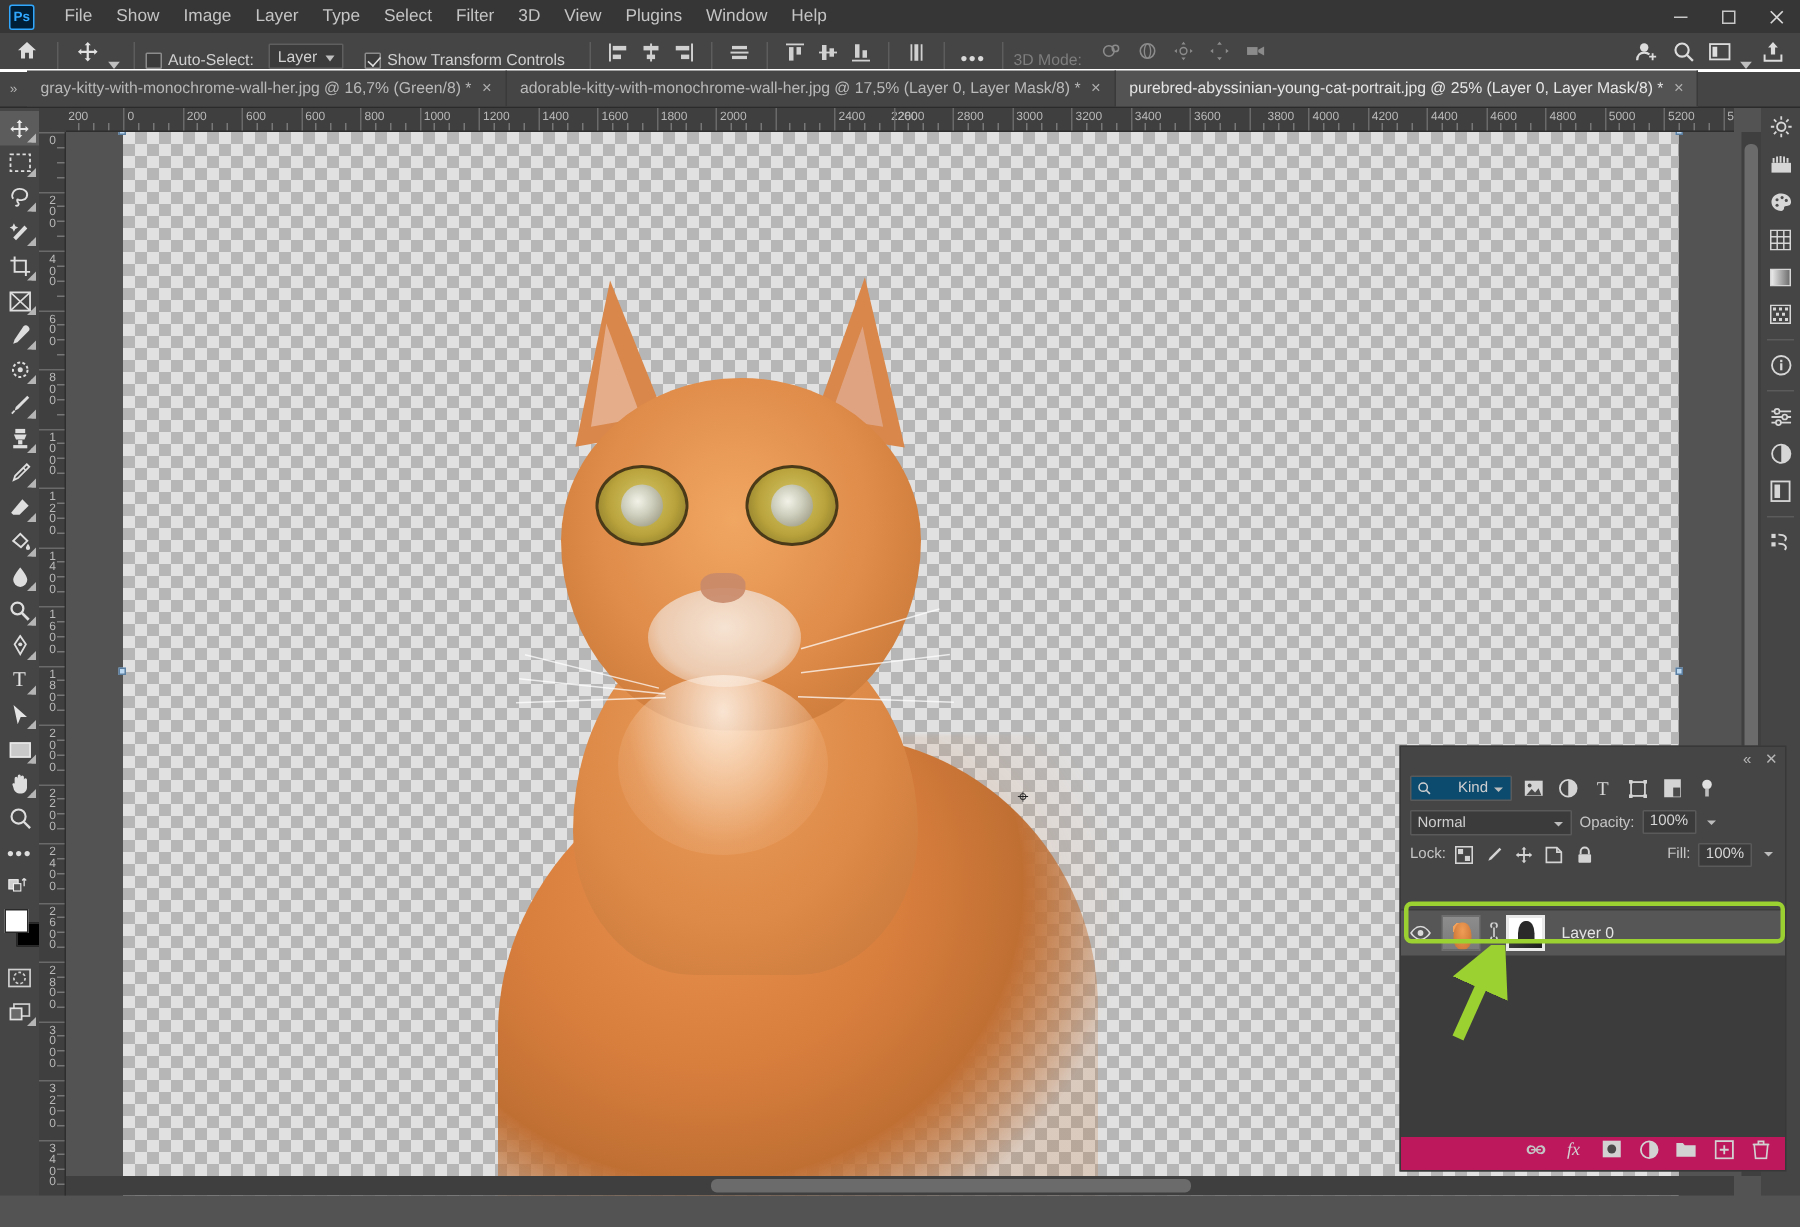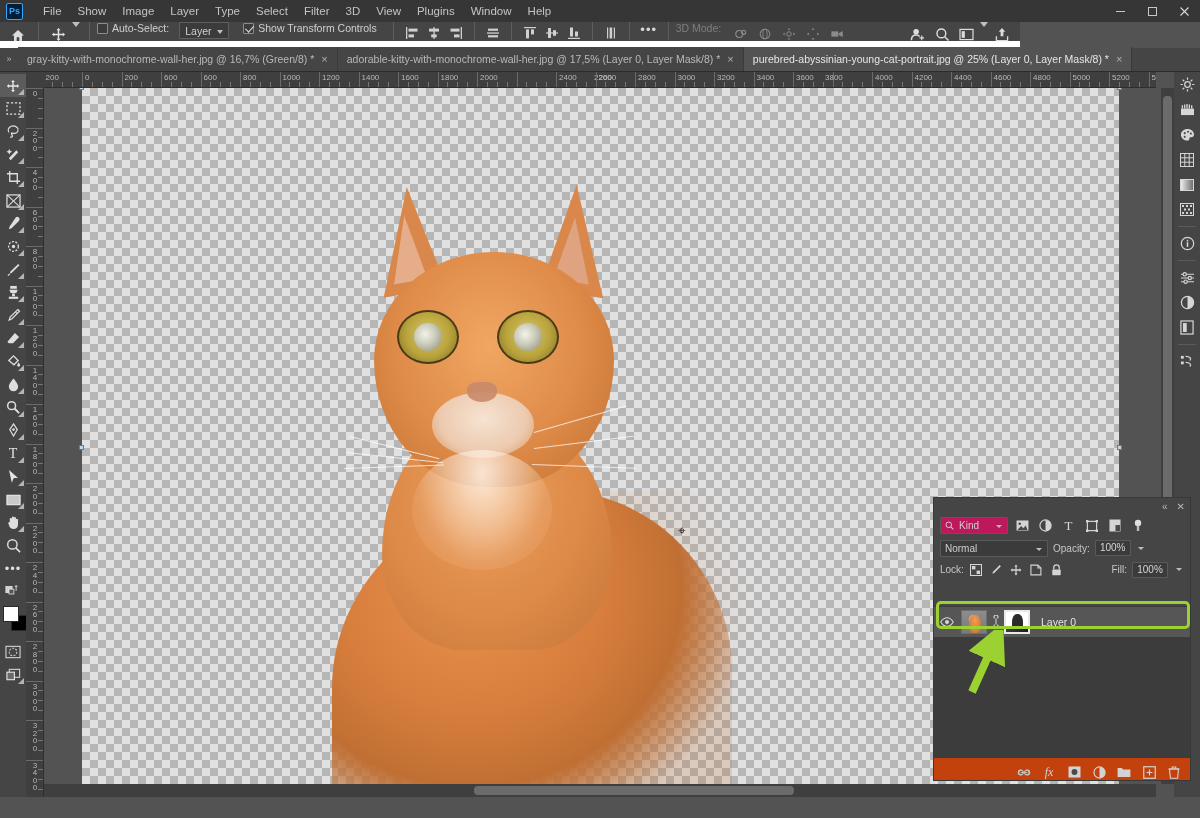--- a/index.html
+++ b/index.html
@@ -28,23 +28,23 @@
     color: #c4c4c4; font-size: 11.5px; padding: 3px 8px; white-space: nowrap;
   }
   .win-controls { position: absolute; right: 0; top: 0; height: 22px; display: flex; }
   .win-btn {
     width: 32px; height: 22px; display: flex; align-items: center; justify-content: center;
     color: #c8c8c8; font-size: 11px;
   }
 
   
   .optionsbar {
-    position: absolute; left: 0; top: 22px; width: 1020px; height: 26px;
-    background: #454545; display: flex; align-items: flex-start;
-    border-bottom: 7px solid #ffffff;
+    position: absolute; left: 0; top: 22px; width: 1200px; height: 26px;
+    background: #454545; display: flex; align-items: flex-end;
+    border-bottom: 2px solid #ffffff;
   }
   .opt-sep { width: 1px; height: 18px; background: #5d5d5d; margin: 0 7px; }
   .ico { display: inline-flex; align-items: center; justify-content: center; color: #d6d6d6; }
   .opt-home { width: 26px; height: 26px; }
   .opt-tool { width: 24px; height: 24px; }
   .opt-label { color: #d0d0d0; font-size: 10.5px; white-space: nowrap; }
   .opt-check {
     width: 11px; height: 11px; border: 1px solid #8c8c8c; background: #3b3b3b;
     display: inline-block; margin-right: 4px; vertical-align: -1px; border-radius: 1px;
   }
@@ -222,22 +222,22 @@
     background: #454545; padding-right: 5px; gap: 9px; }
   .panel-head span { color: #b6b6b6; font-size: 10px; }
   .panel-tabs { height: 22px; display: flex; align-items: stretch; background: #3b3b3b; position: relative; }
   .ptab { padding: 0 10px; font-size: 10.5px; color: #a8a8a8; display:flex; align-items:center;
           background: #3b3b3b; border-right: 1px solid #333; }
   .ptab.active { background: #454545; color: #e8e8e8; }
   .ptab-menu { position: absolute; right: 6px; top: 5px; width: 12px; }
   .ptab-menu i { display: block; height: 1.4px; background: #c0c0c0; margin-bottom: 2.6px; }
   .filter-row { height: 23px; display: flex; align-items: center; padding: 0 6px; gap: 6px; }
   .kind-select {
-    width: 68px; height: 17px; background: #be185d; border: 1px solid #5a5a5a;
-    color: #cfcfcf; font-size: 10px; display: flex; align-items: center; gap: 5px;
+    width: 68px; height: 17px; background: #0c4a6e; border: 1px solid #5a5a5a;
+    color: #cfcfcf; font-size: 10px; display: flex; align-items: center; gap: 18px;
     padding-left: 4px; position: relative; border-radius: 1px;
   }
   .kind-select:after { content:""; position:absolute; right: 5px; top: 7px;
     border-left: 3px solid transparent; border-right: 3px solid transparent; border-top: 3.6px solid #bdbdbd; }
   .filt-ico { width: 17px; height: 17px; display:flex; align-items:center; justify-content:center; color:#d2d2d2; }
   .blend-row { height: 22px; display: flex; align-items: center; padding: 0 6px; gap: 5px; }
   .blend-select {
     width: 108px; height: 17px; background: #3b3b3b; border: 1px solid #5a5a5a; color: #cfcfcf;
     font-size: 10px; display: flex; align-items: center; padding-left: 4px; position: relative; border-radius:1px;
   }
@@ -278,22 +278,22 @@
     background: #2a2a2a; border-radius: 45% 45% 35% 35%;
   }
   .thumb-mask:after {
     content:""; position:absolute; left: 0; bottom: 0; width: 100%; height: 5px;
     background: linear-gradient(90deg,#3a3a3a, #1e1e1e);
   }
   .link-ico { width: 9px; color: #d0d0d0; font-size: 9px; text-align: center; }
   .layer-name { color: #e4e4e4; font-size: 10.5px; margin-left: 7px; }
 
   .layer-footer {
-    position: absolute; left: 0; right: 0; bottom: 0; height: 22px; background: #c2410c;
-    display: flex; align-items: flex-end; justify-content: flex-end; gap: 11px; padding-right: 9px;
+    position: absolute; left: 0; right: 0; bottom: 0; height: 22px; background: #be185d;
+    display: flex; align-items: flex-start; justify-content: flex-end; gap: 11px; padding-right: 9px;
   }
   .lf-ico { color: #cfcfcf; display:flex; align-items:center; justify-content:center; width: 14px; height: 16px; }
 
   
   .hl-box {
     position: absolute; left: 936px; top: 601px; width: 254px; height: 28px;
     border: 3px solid #9bd130; border-radius: 5px; pointer-events: none;
   }
   .arrow-svg { position: absolute; left: 950px; top: 630px; pointer-events: none; }
 
@@ -769,21 +769,21 @@
       <div class="rh-lab" style="left: 712.5px;">3400</div>
       <div class="rh-tick" style="left: 719.375px;"></div>
       <div class="rh-tick" style="left: 729.25px;"></div>
       <div class="rh-tick" style="left: 739.125px;"></div>
       <div class="rh-major" style="left: 749px;"></div>
       <div class="rh-lab" style="left: 752px;">3600</div>
       <div class="rh-tick" style="left: 758.875px;"></div>
       <div class="rh-tick" style="left: 768.75px;"></div>
       <div class="rh-tick" style="left: 778.625px;"></div>
       <div class="rh-major" style="left: 788.5px;"></div>
-      <div class="rh-lab" style="left: 781px;">3800</div>
+      <div class="rh-lab" style="left: 801px;">3800</div>
       <div class="rh-tick" style="left: 798.375px;"></div>
       <div class="rh-tick" style="left: 808.25px;"></div>
       <div class="rh-tick" style="left: 818.125px;"></div>
       <div class="rh-major" style="left: 828px;"></div>
       <div class="rh-lab" style="left: 831px;">4000</div>
       <div class="rh-tick" style="left: 837.875px;"></div>
       <div class="rh-tick" style="left: 847.75px;"></div>
       <div class="rh-tick" style="left: 857.625px;"></div>
       <div class="rh-major" style="left: 867.5px;"></div>
       <div class="rh-lab" style="left: 870.5px;">4200</div>

